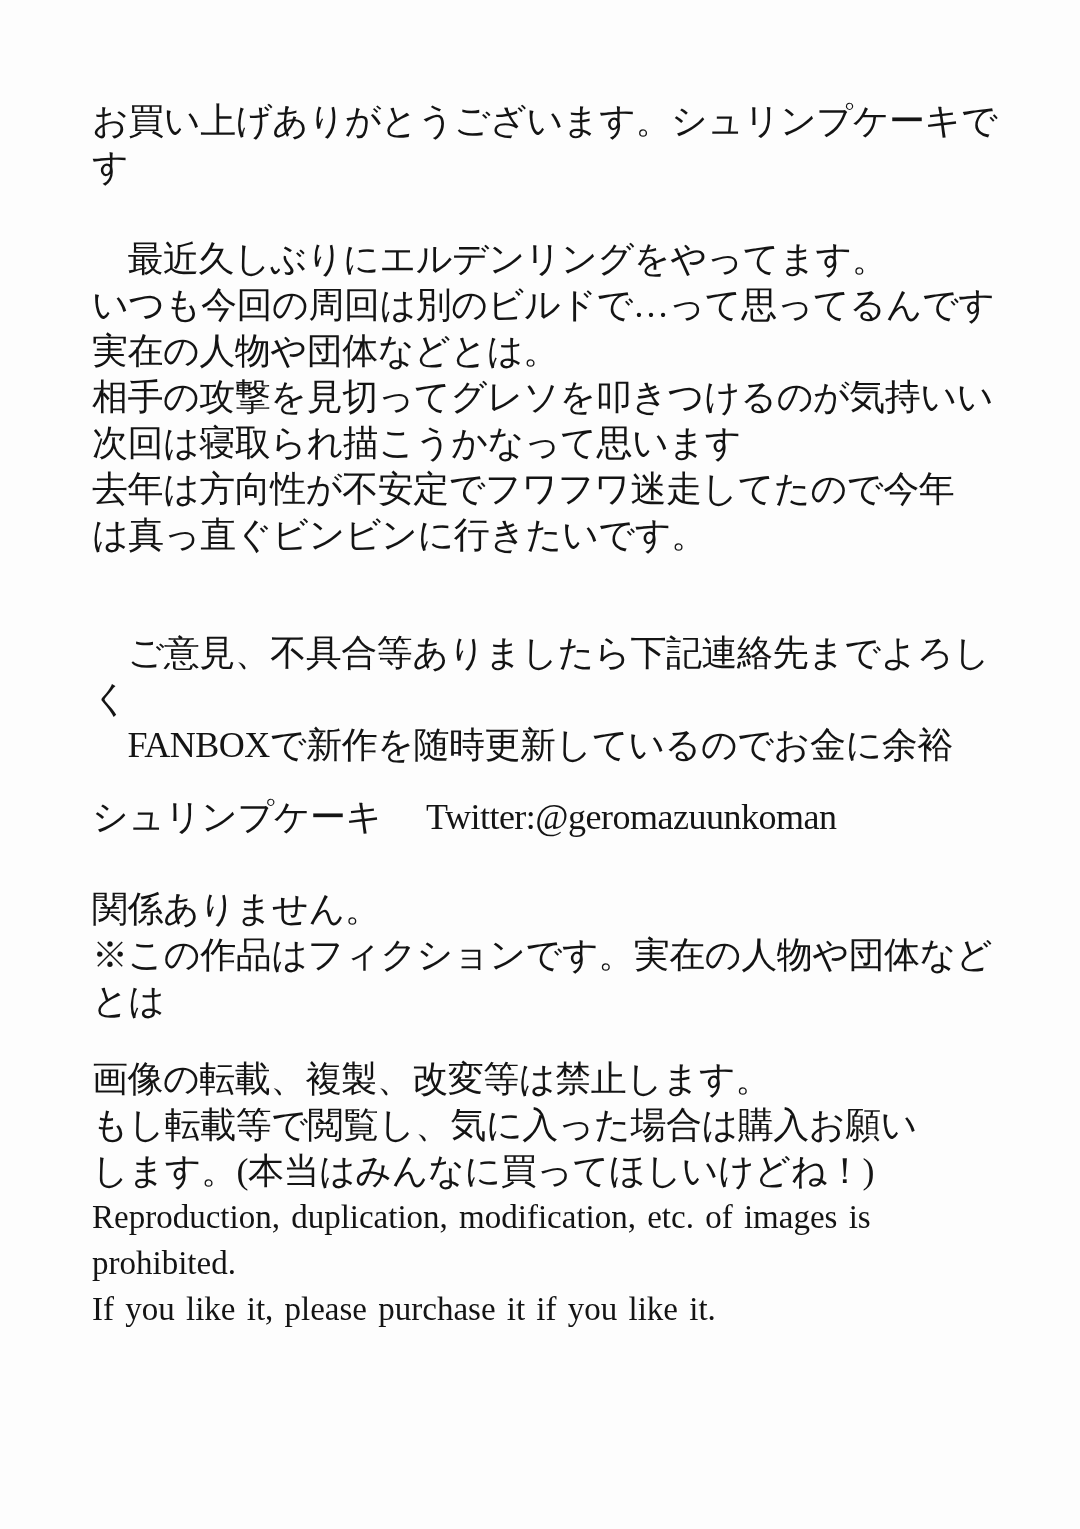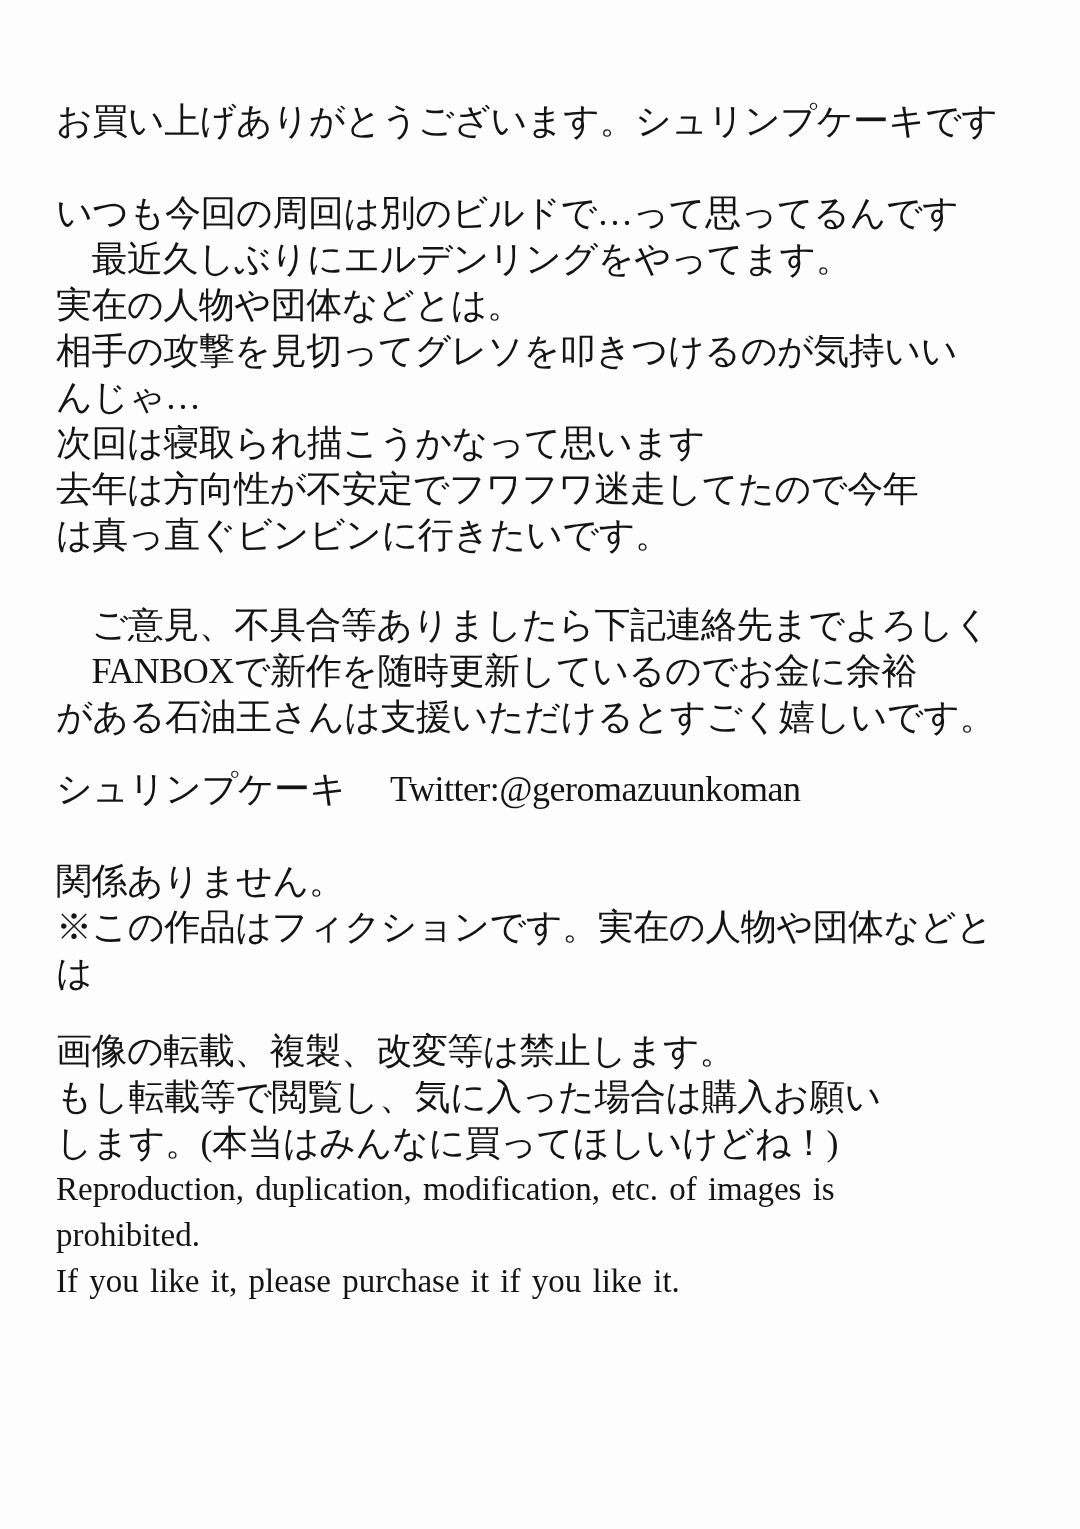--- a/index.html
+++ b/index.html
@@ -10,21 +10,21 @@
     width: 1080px;
     height: 1529px;
     background: #fdfdfd;
     color: #141414;
     overflow: hidden;
   }
   .page {
     box-sizing: border-box;
     width: 1080px;
     height: 1529px;
-    padding: 98px 70px 0 56px;
+    padding: 98px 70px 0 92px;
   }
   .para {
     white-space: pre-wrap;
   }
   .para.jp {
     font-family: "Liberation Serif", "DejaVu Serif", serif;
     font-size: 36px;
     line-height: 46px;
     letter-spacing: -0.5px;
   }
@@ -38,20 +38,20 @@
   .line {
     min-height: 46px;
   }
 </style>
 </head>
 <body style="background: rgb(253, 253, 253); color: rgb(20, 20, 20);">
 
 <main class="page">
   <div>
       <div class="para jp" style="margin-top: 0px;"><div class="line">お買い上げありがとうございます。シュリンプケーキです</div></div>
-      <div class="para jp" style="margin-top: 46px;"><div class="line">いつも今回の周回は別のビルドで…って思ってるんです</div><div class="line">　最近久しぶりにエルデンリングをやってます。</div><div class="line">実在の人物や団体などとは。</div><div class="line">相手の攻撃を見切ってグレソを叩きつけるのが気持いい</div><div class="line">んじゃ…</div><div class="line">次回は寝取られ描こうかなって思います</div><div class="line">去年は方向性が不安定でフワフワ迷走してたので今年</div><div class="line">は真っ直ぐビンビンに行きたいです。</div></div>
-      <div class="para jp" style="margin-top: 44px;"><div class="line">　ご意見、不具合等ありましたら下記連絡先までよろしく</div><div class="line">　FANBOXで新作を随時更新しているのでお金に余裕</div><div class="line">がある石油王さんは支援いただけるとすごく嬉しいです。</div></div>
+      <div class="para jp" style="margin-top: 46px;"><div class="line">　最近久しぶりにエルデンリングをやってます。</div><div class="line">いつも今回の周回は別のビルドで…って思ってるんです</div><div class="line">実在の人物や団体などとは。</div><div class="line">相手の攻撃を見切ってグレソを叩きつけるのが気持いい</div><div class="line">次回は寝取られ描こうかなって思います</div><div class="line">去年は方向性が不安定でフワフワ迷走してたので今年</div><div class="line">は真っ直ぐビンビンに行きたいです。</div></div>
+      <div class="para jp" style="margin-top: 72px;"><div class="line">　ご意見、不具合等ありましたら下記連絡先までよろしく</div><div class="line">　FANBOXで新作を随時更新しているのでお金に余裕</div></div>
       <div class="para jp" style="margin-top: 26px;"><div class="line">シュリンプケーキ　 Twitter:@geromazuunkoman</div></div>
       <div class="para jp" style="margin-top: 46px;"><div class="line">関係ありません。</div><div class="line">※この作品はフィクションです。実在の人物や団体などとは</div></div>
       <div class="para jp" style="margin-top: 32px;"><div class="line">画像の転載、複製、改変等は禁止します。</div><div class="line">もし転載等で閲覧し、気に入った場合は購入お願い</div><div class="line">します。(本当はみんなに買ってほしいけどね！)</div></div>
       <div class="para en" style="margin-top: 0px;"><div class="line">Reproduction, duplication, modification, etc. of images is</div><div class="line">prohibited.</div><div class="line">If you like it, please purchase it if you like it.</div></div>
     </div>
 </main>
 
 </body></html>

